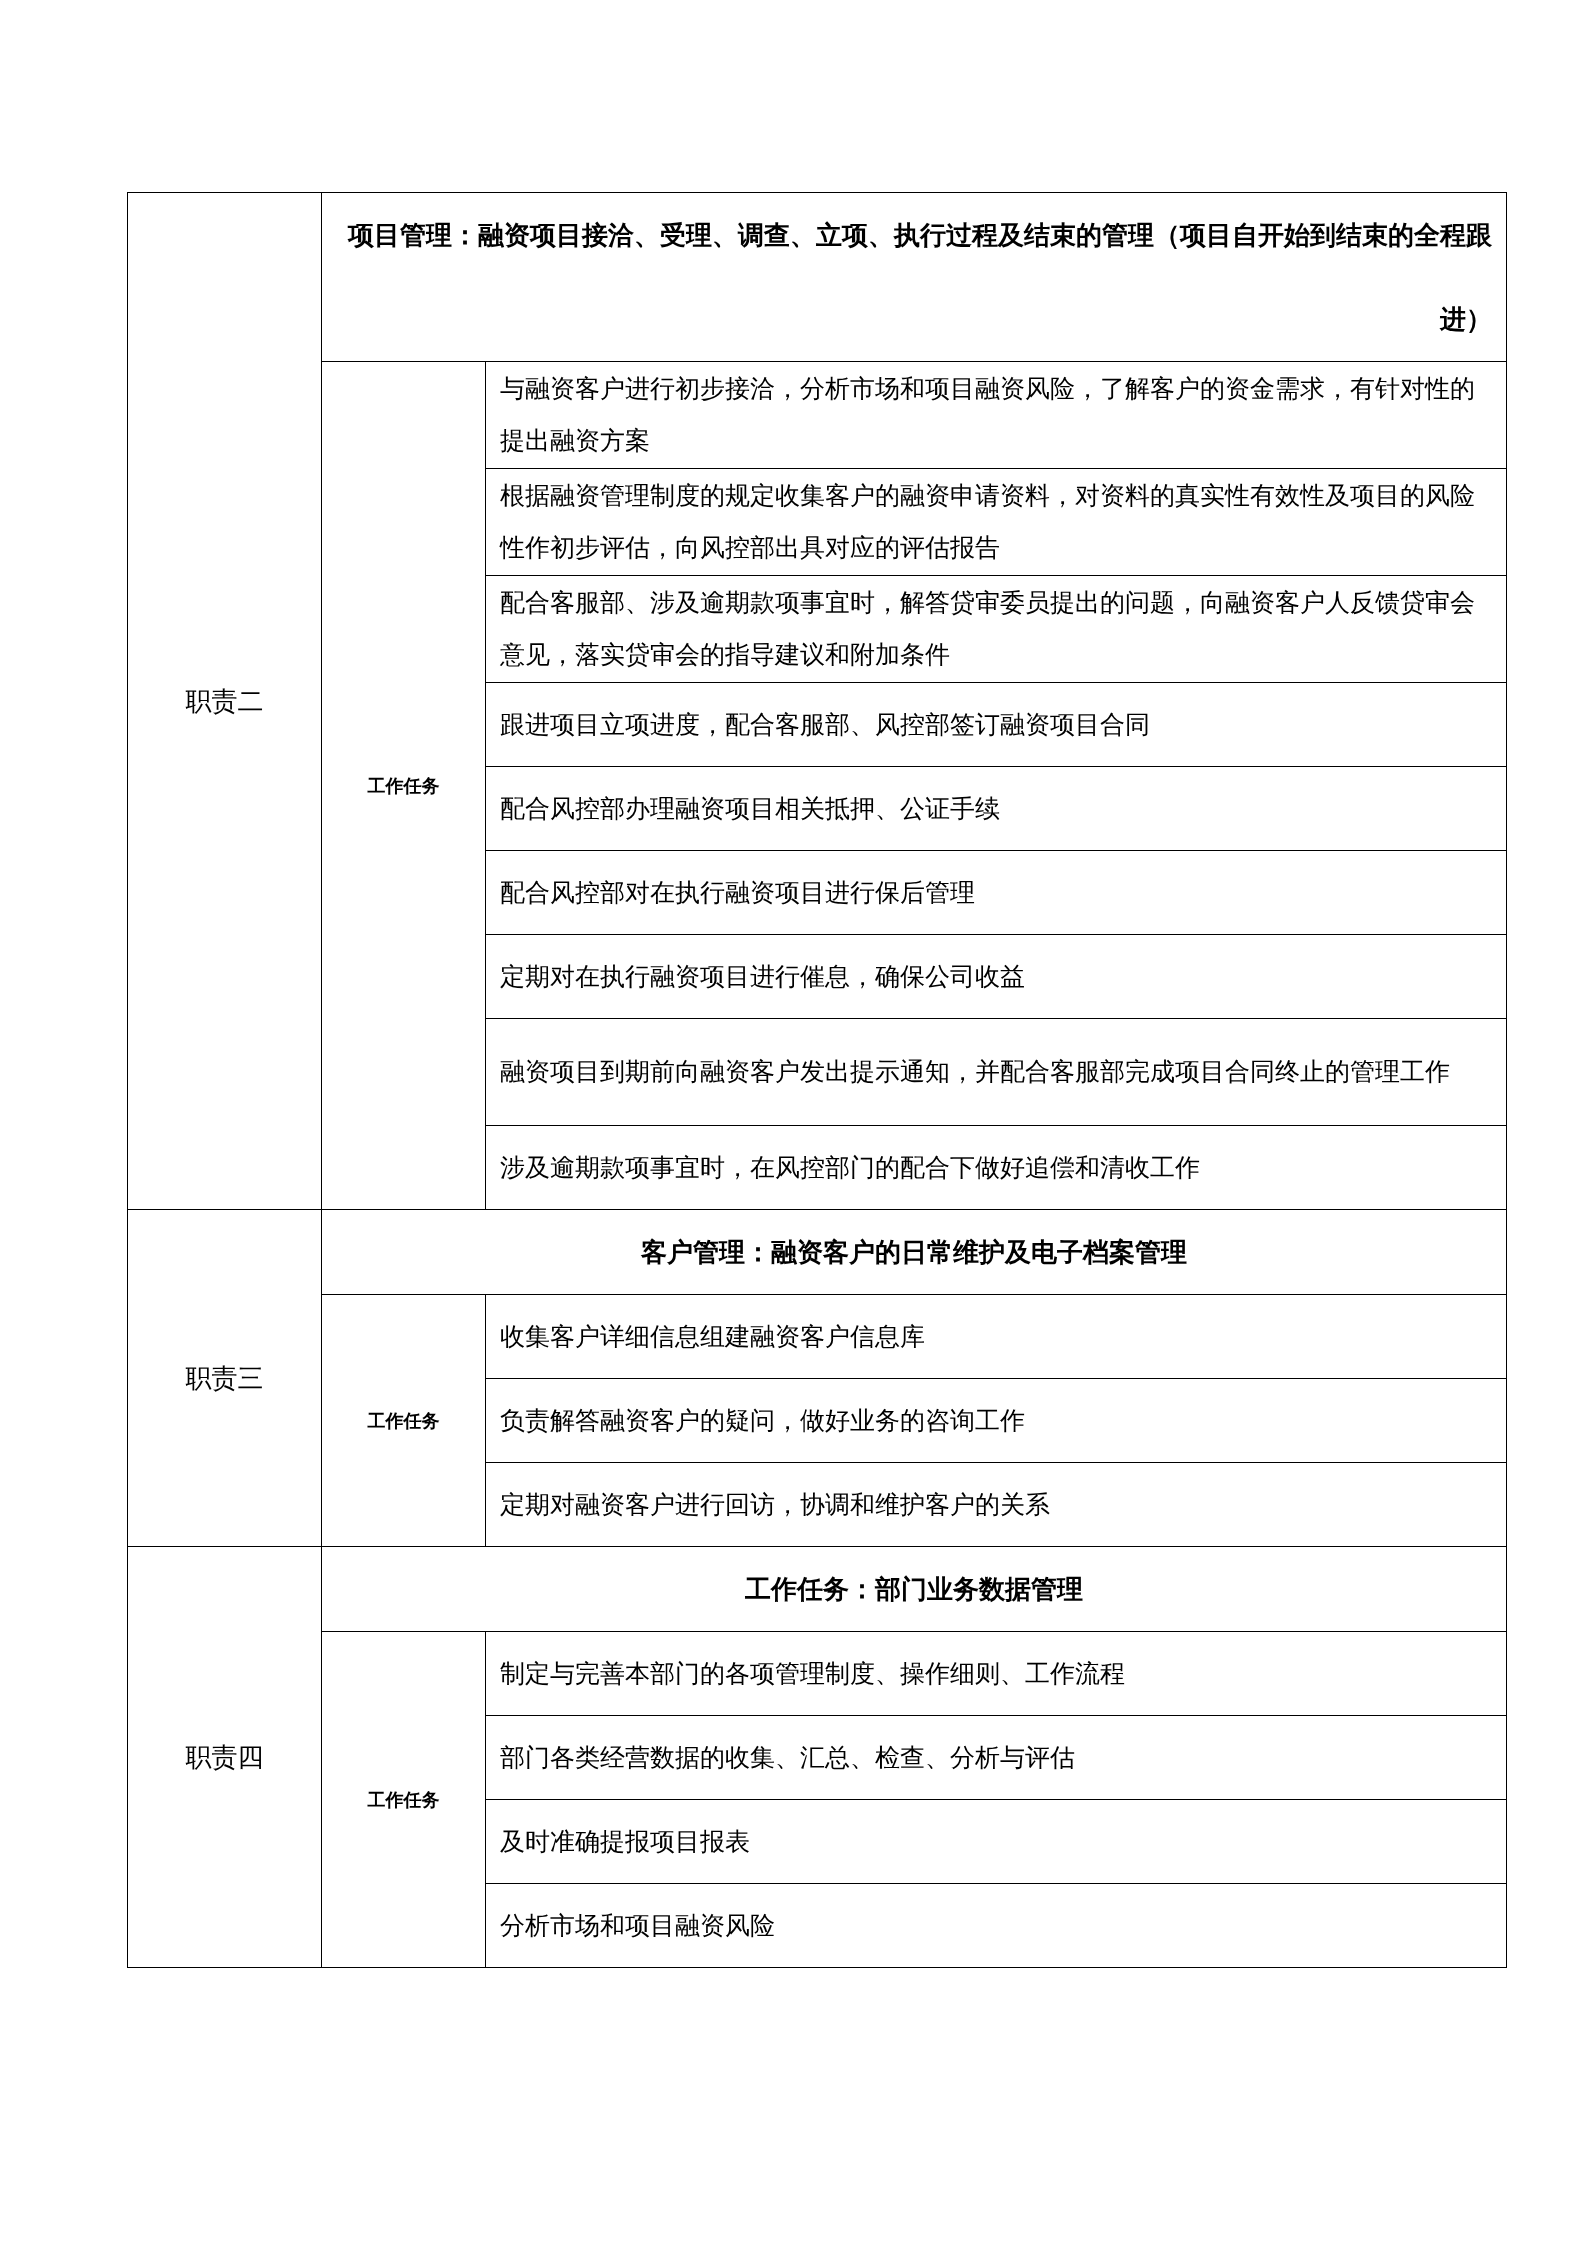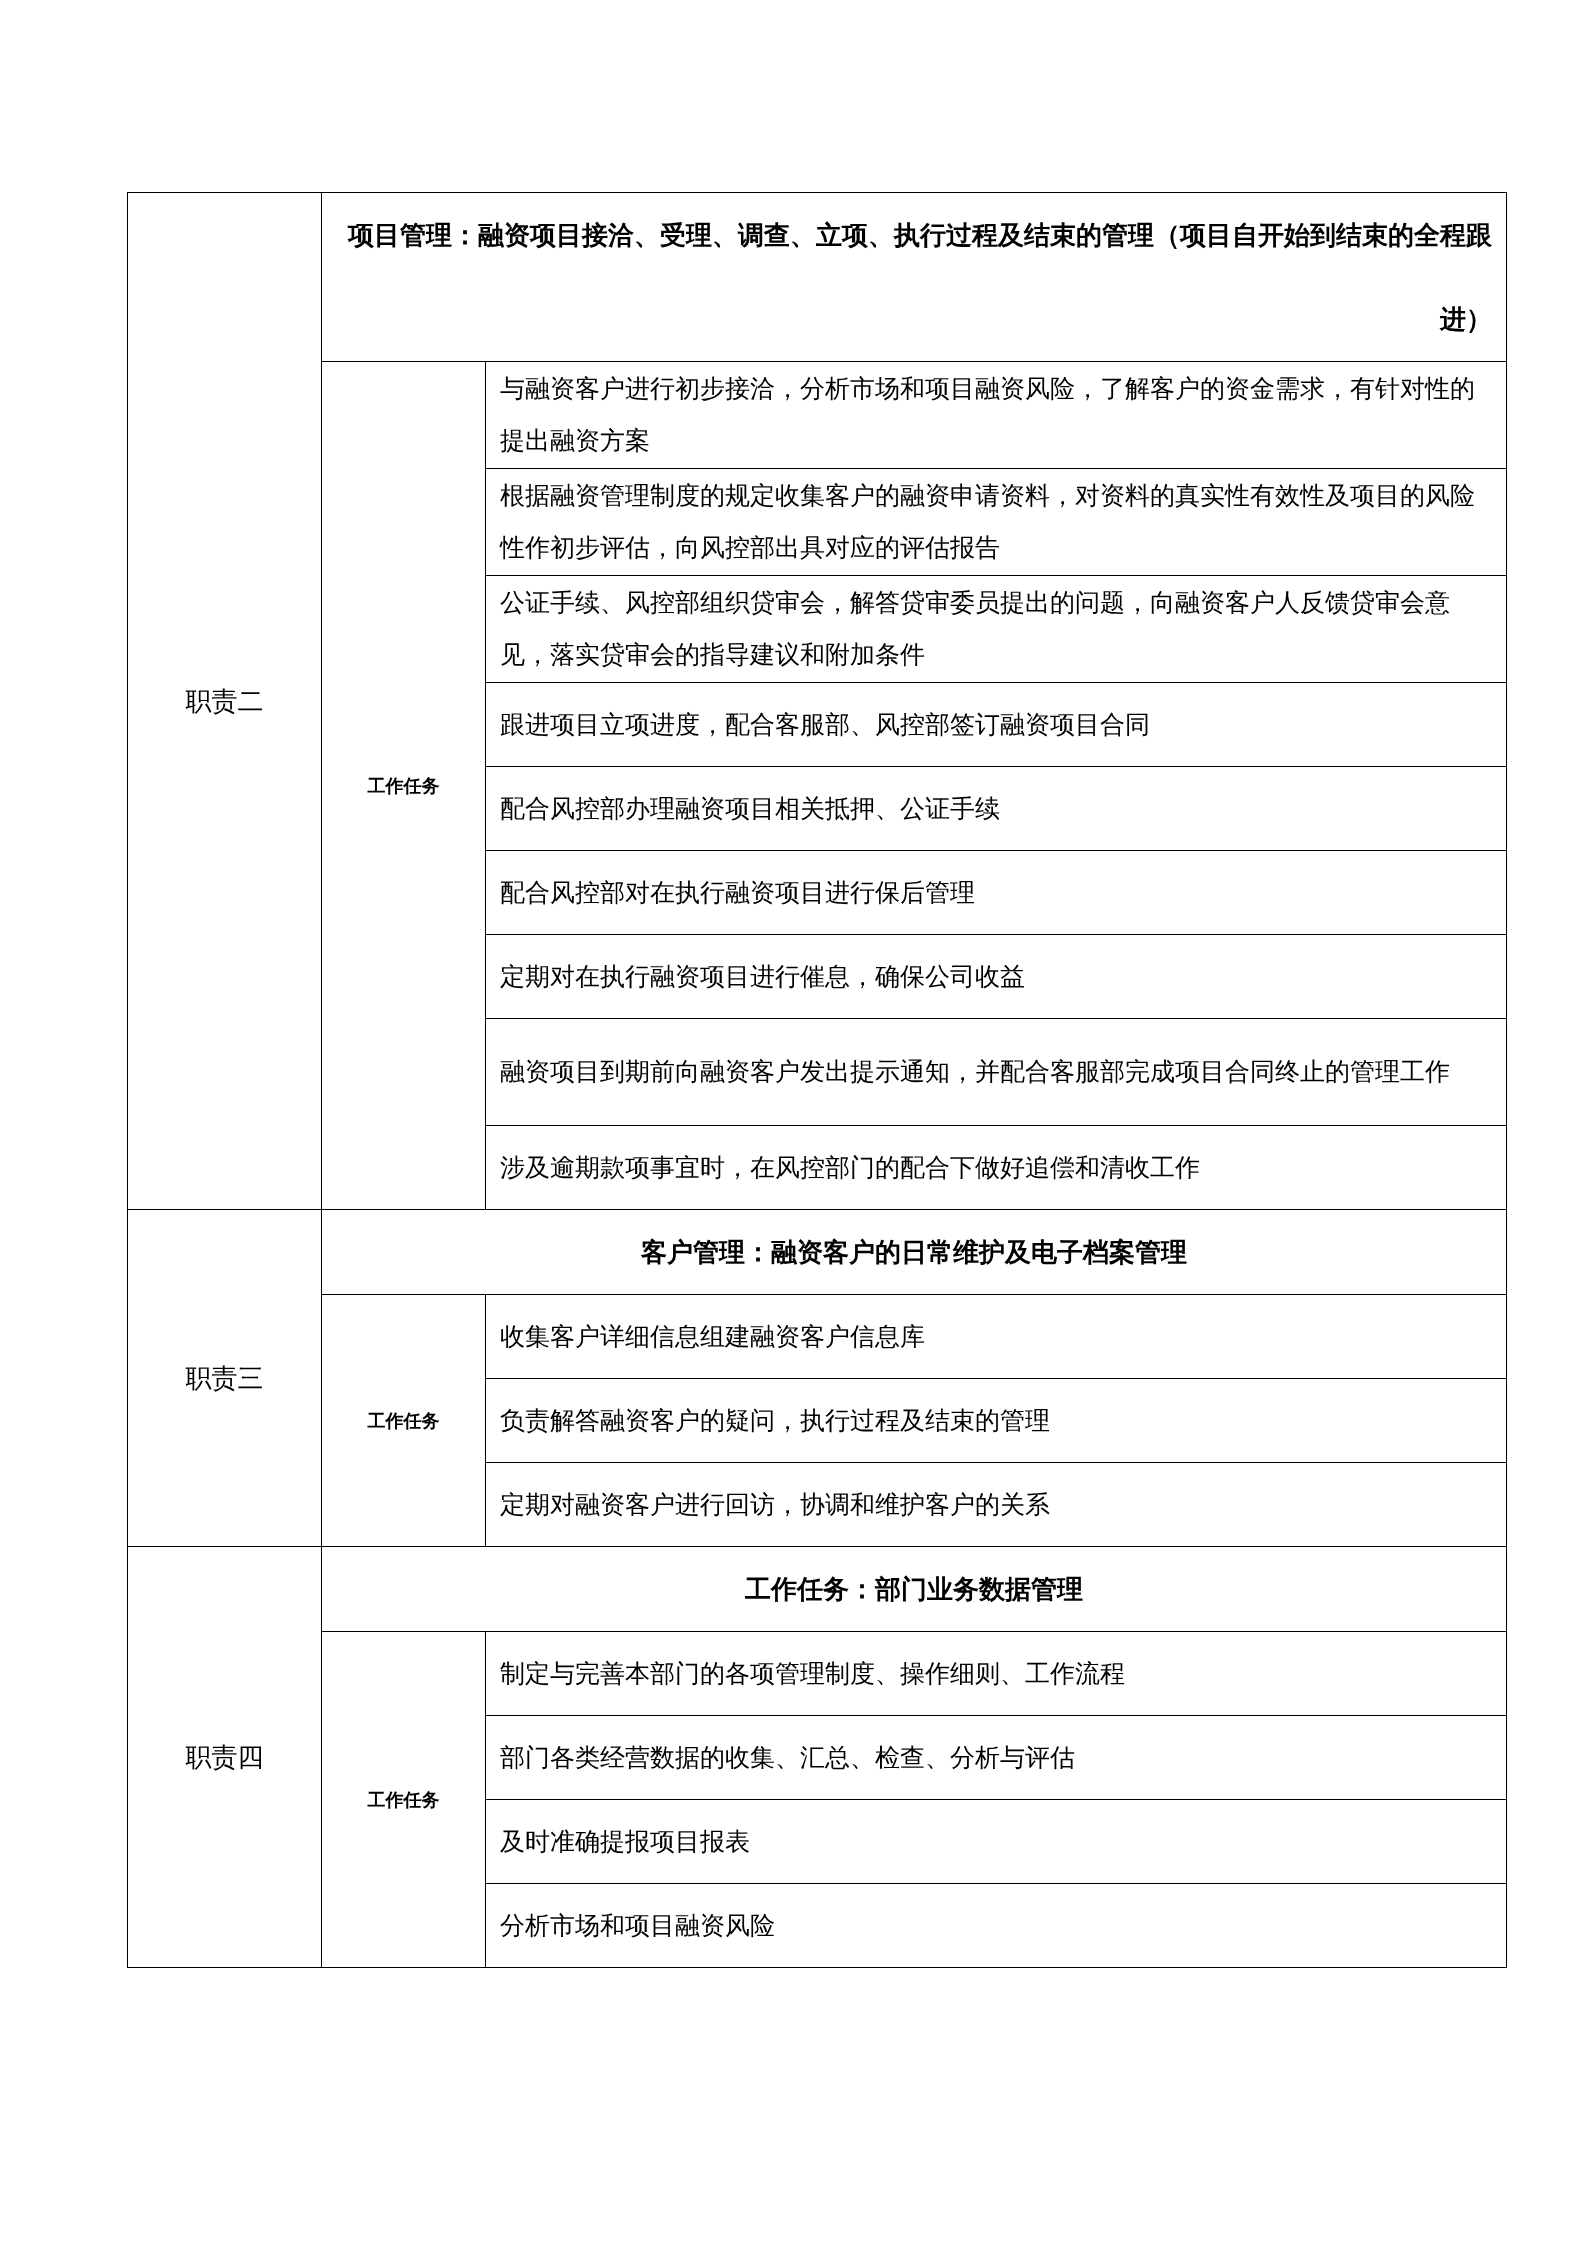--- a/index.html
+++ b/index.html
@@ -36,21 +36,21 @@
       <td class="header-cell" colspan="2" style="line-height:84px;text-align:right;">项目管理：融资项目接洽、受理、调查、立项、执行过程及结束的管理（项目自开始到结束的全程跟进）</td>
     </tr>
     <tr>
       <td class="label-cell" rowspan="9">工作任务</td>
       <td class="task-cell double">与融资客户进行初步接洽，分析市场和项目融资风险，了解客户的资金需求，有针对性的提出融资方案</td>
     </tr>
     <tr>
       <td class="task-cell double">根据融资管理制度的规定收集客户的融资申请资料，对资料的真实性有效性及项目的风险性作初步评估，向风控部出具对应的评估报告</td>
     </tr>
     <tr>
-      <td class="task-cell double">公证手续、风控部组织贷审会，解答贷审委员提出的问题，向融资客户人反馈贷审会意见，落实贷审会的指导建议和附加条件</td>
+      <td class="task-cell double">配合客服部、涉及逾期款项事宜时，解答贷审委员提出的问题，向融资客户人反馈贷审会意见，落实贷审会的指导建议和附加条件</td>
     </tr>
     <tr>
       <td class="task-cell single">跟进项目立项进度，配合客服部、风控部签订融资项目合同</td>
     </tr>
     <tr>
       <td class="task-cell single">配合风控部办理融资项目相关抵押、公证手续</td>
     </tr>
     <tr>
       <td class="task-cell single">配合风控部对在执行融资项目进行保后管理</td>
     </tr>
@@ -66,21 +66,21 @@
 
     <tr class="header-row">
       <td class="duty-cell" rowspan="4">职责三</td>
       <td class="header-cell" colspan="2">客户管理：融资客户的日常维护及电子档案管理</td>
     </tr>
     <tr>
       <td class="label-cell" rowspan="3">工作任务</td>
       <td class="task-cell single">收集客户详细信息组建融资客户信息库</td>
     </tr>
     <tr>
-      <td class="task-cell single">负责解答融资客户的疑问，执行过程及结束的管理</td>
+      <td class="task-cell single">负责解答融资客户的疑问，做好业务的咨询工作</td>
     </tr>
     <tr>
       <td class="task-cell single">定期对融资客户进行回访，协调和维护客户的关系</td>
     </tr>
 
     <tr class="header-row">
       <td class="duty-cell" rowspan="5">职责四</td>
       <td class="header-cell" colspan="2">工作任务：部门业务数据管理</td>
     </tr>
     <tr>

